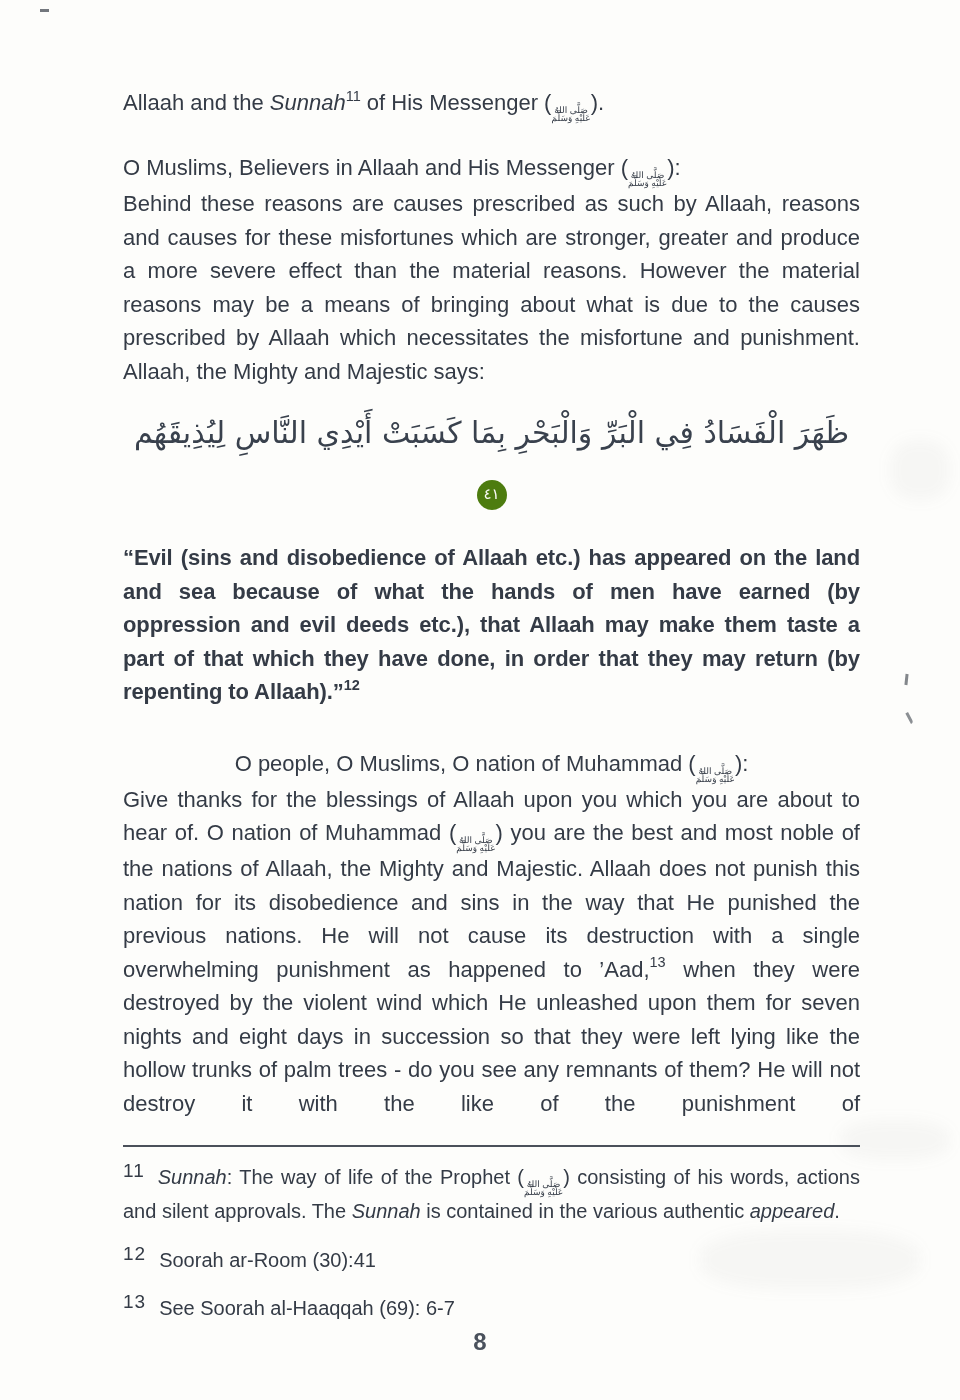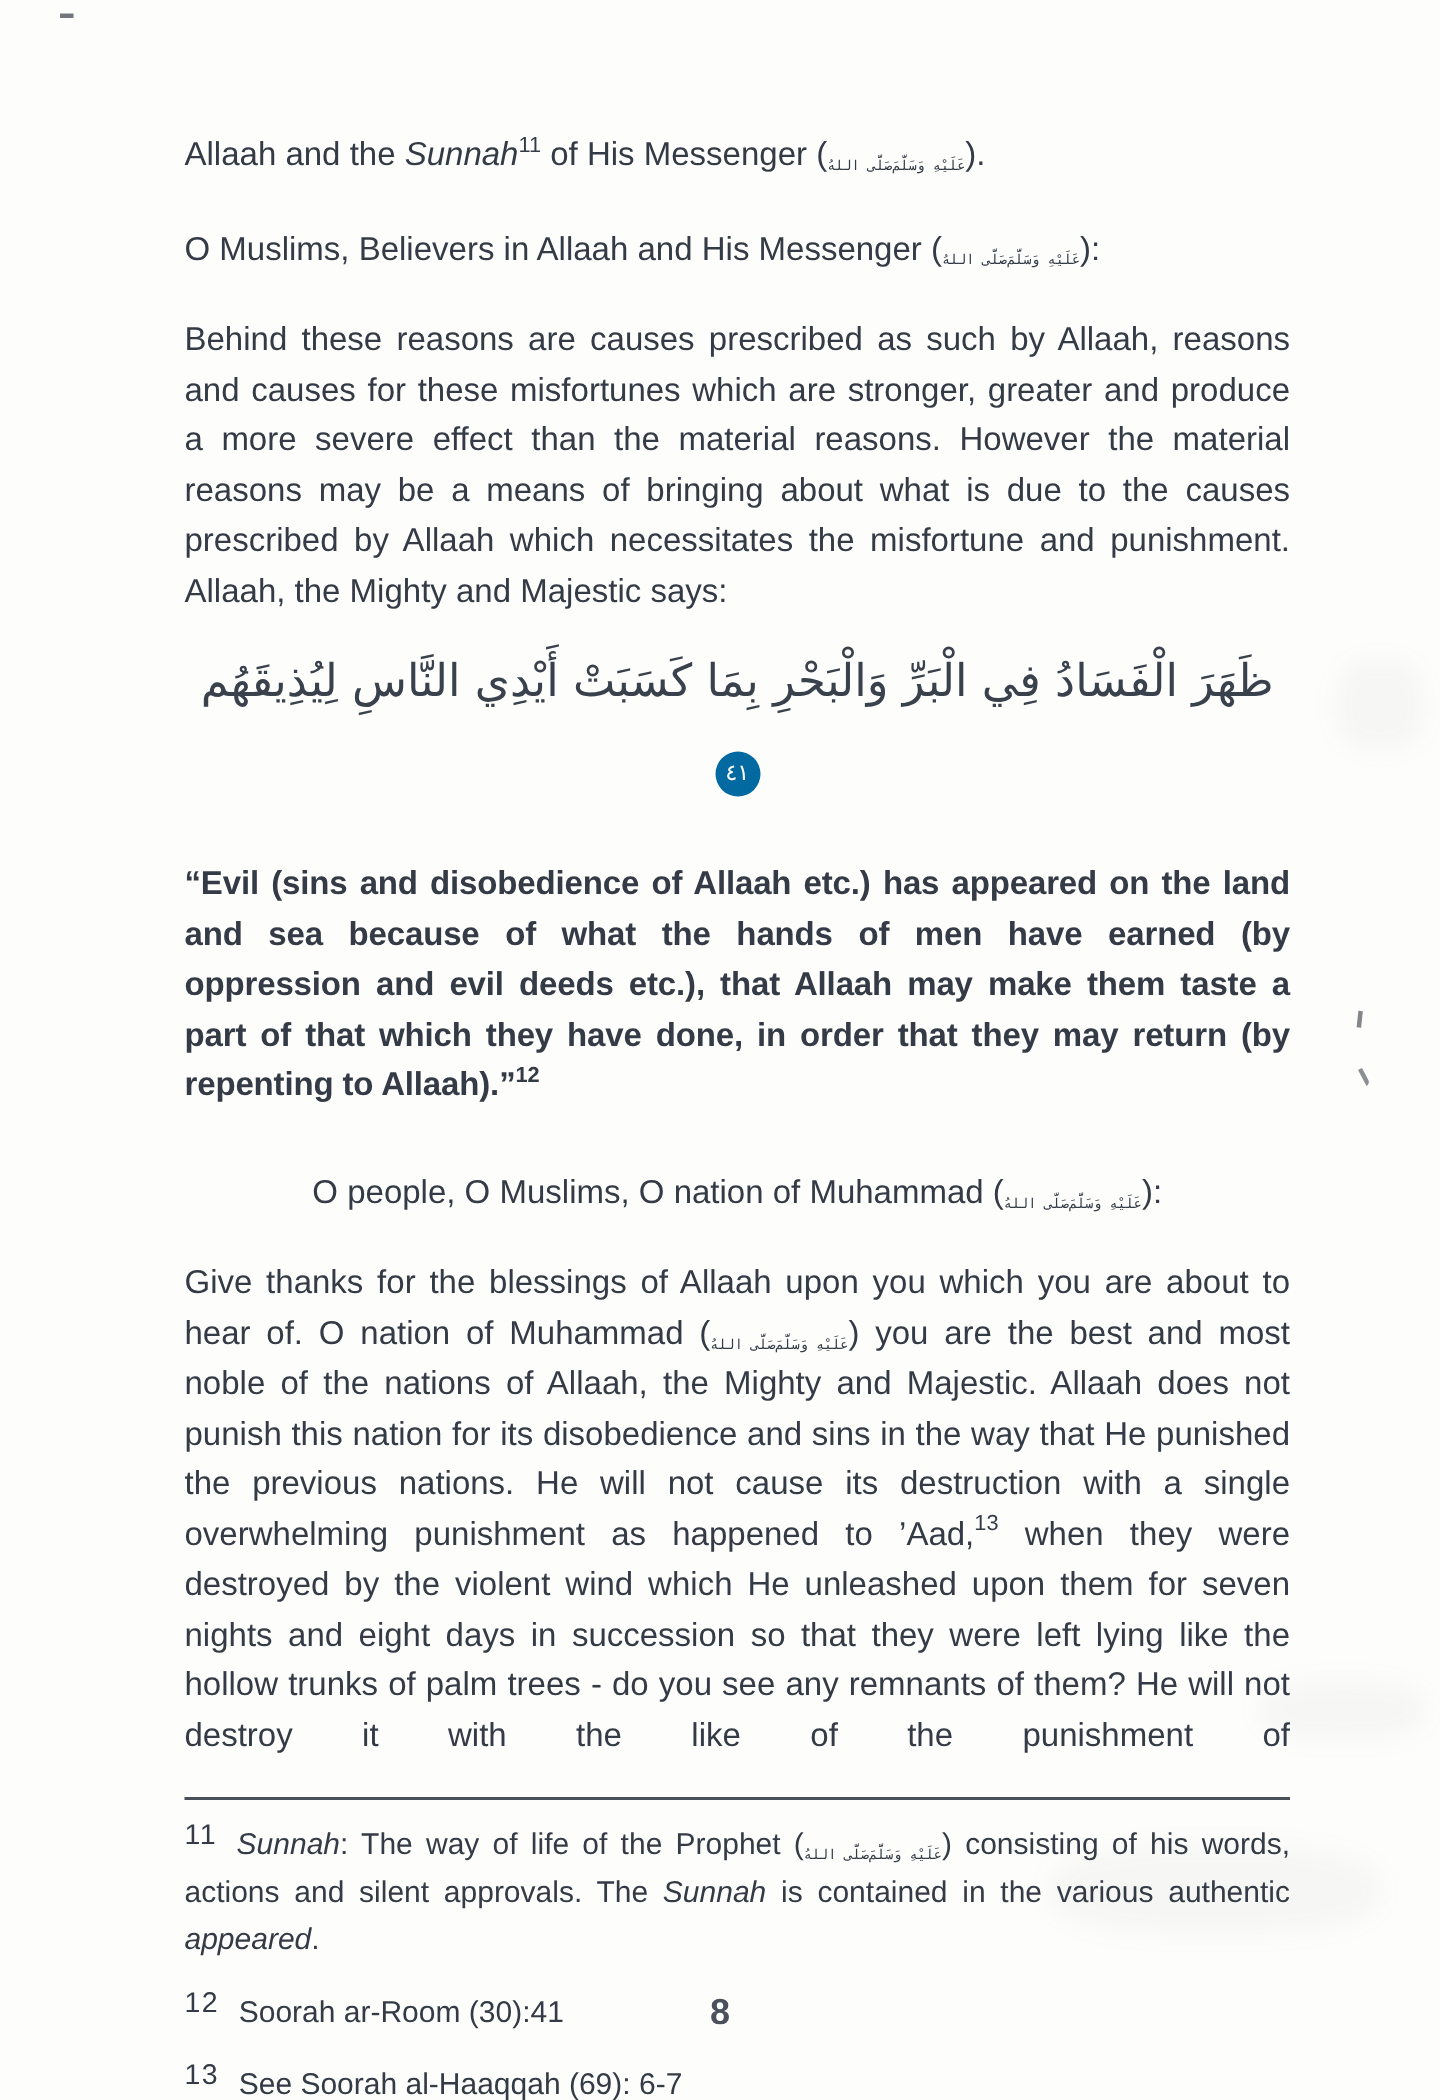--- a/index.html
+++ b/index.html
@@ -13,46 +13,46 @@
     overflow:hidden;
   }
   .content{
     position:absolute;
     left:123px;right:100px;top:86px;
     font-size:22px;
     line-height:33.5px;
   }
   p{margin:0;}
   .intro{margin-bottom:29px;}
-  .para{text-align:justify;margin-top:27px;}
+  .para{text-align:justify;}
   .para2{text-align:justify;text-align-last:justify;}
   .bold{font-weight:bold;letter-spacing:-0.1px;}
   sup{font-size:0.66em;line-height:0;position:relative;top:-1px;vertical-align:super;}
   em{font-style:italic;}
   .saw{
-    display:inline-flex;flex-direction:row;align-items:center;
-    font-family:Liberation Mono, monospace;
+    display:inline-flex;flex-direction:column;align-items:center;
+    font-family:Liberation Sans, sans-serif;
     font-size:9px;line-height:8px;
     vertical-align:-3px;
     letter-spacing:0;
     white-space:nowrap;
   }
   .verse{
     direction:rtl;
     text-align:center;
     font-family:"DejaVu Sans",sans-serif;
     font-size:30px;
     line-height:60px;
     margin:15px 0 18px 0;
     color:#39414d;
   }
   .ayah{
     display:inline-flex;align-items:center;justify-content:center;
     width:30px;height:30px;border-radius:50%;
-    background:#0369a1;color:#fbfbf8;
+    background:#4d7c0f;color:#fbfbf8;
     font-size:15px;line-height:1;
     margin:0 10px;
     vertical-align:middle;
   }
   .addr2{margin-top:38px;text-align:center;}
   .rule{
     margin-top:25px;
     border-top:2px solid #4a505a;
     width:100%;
   }

